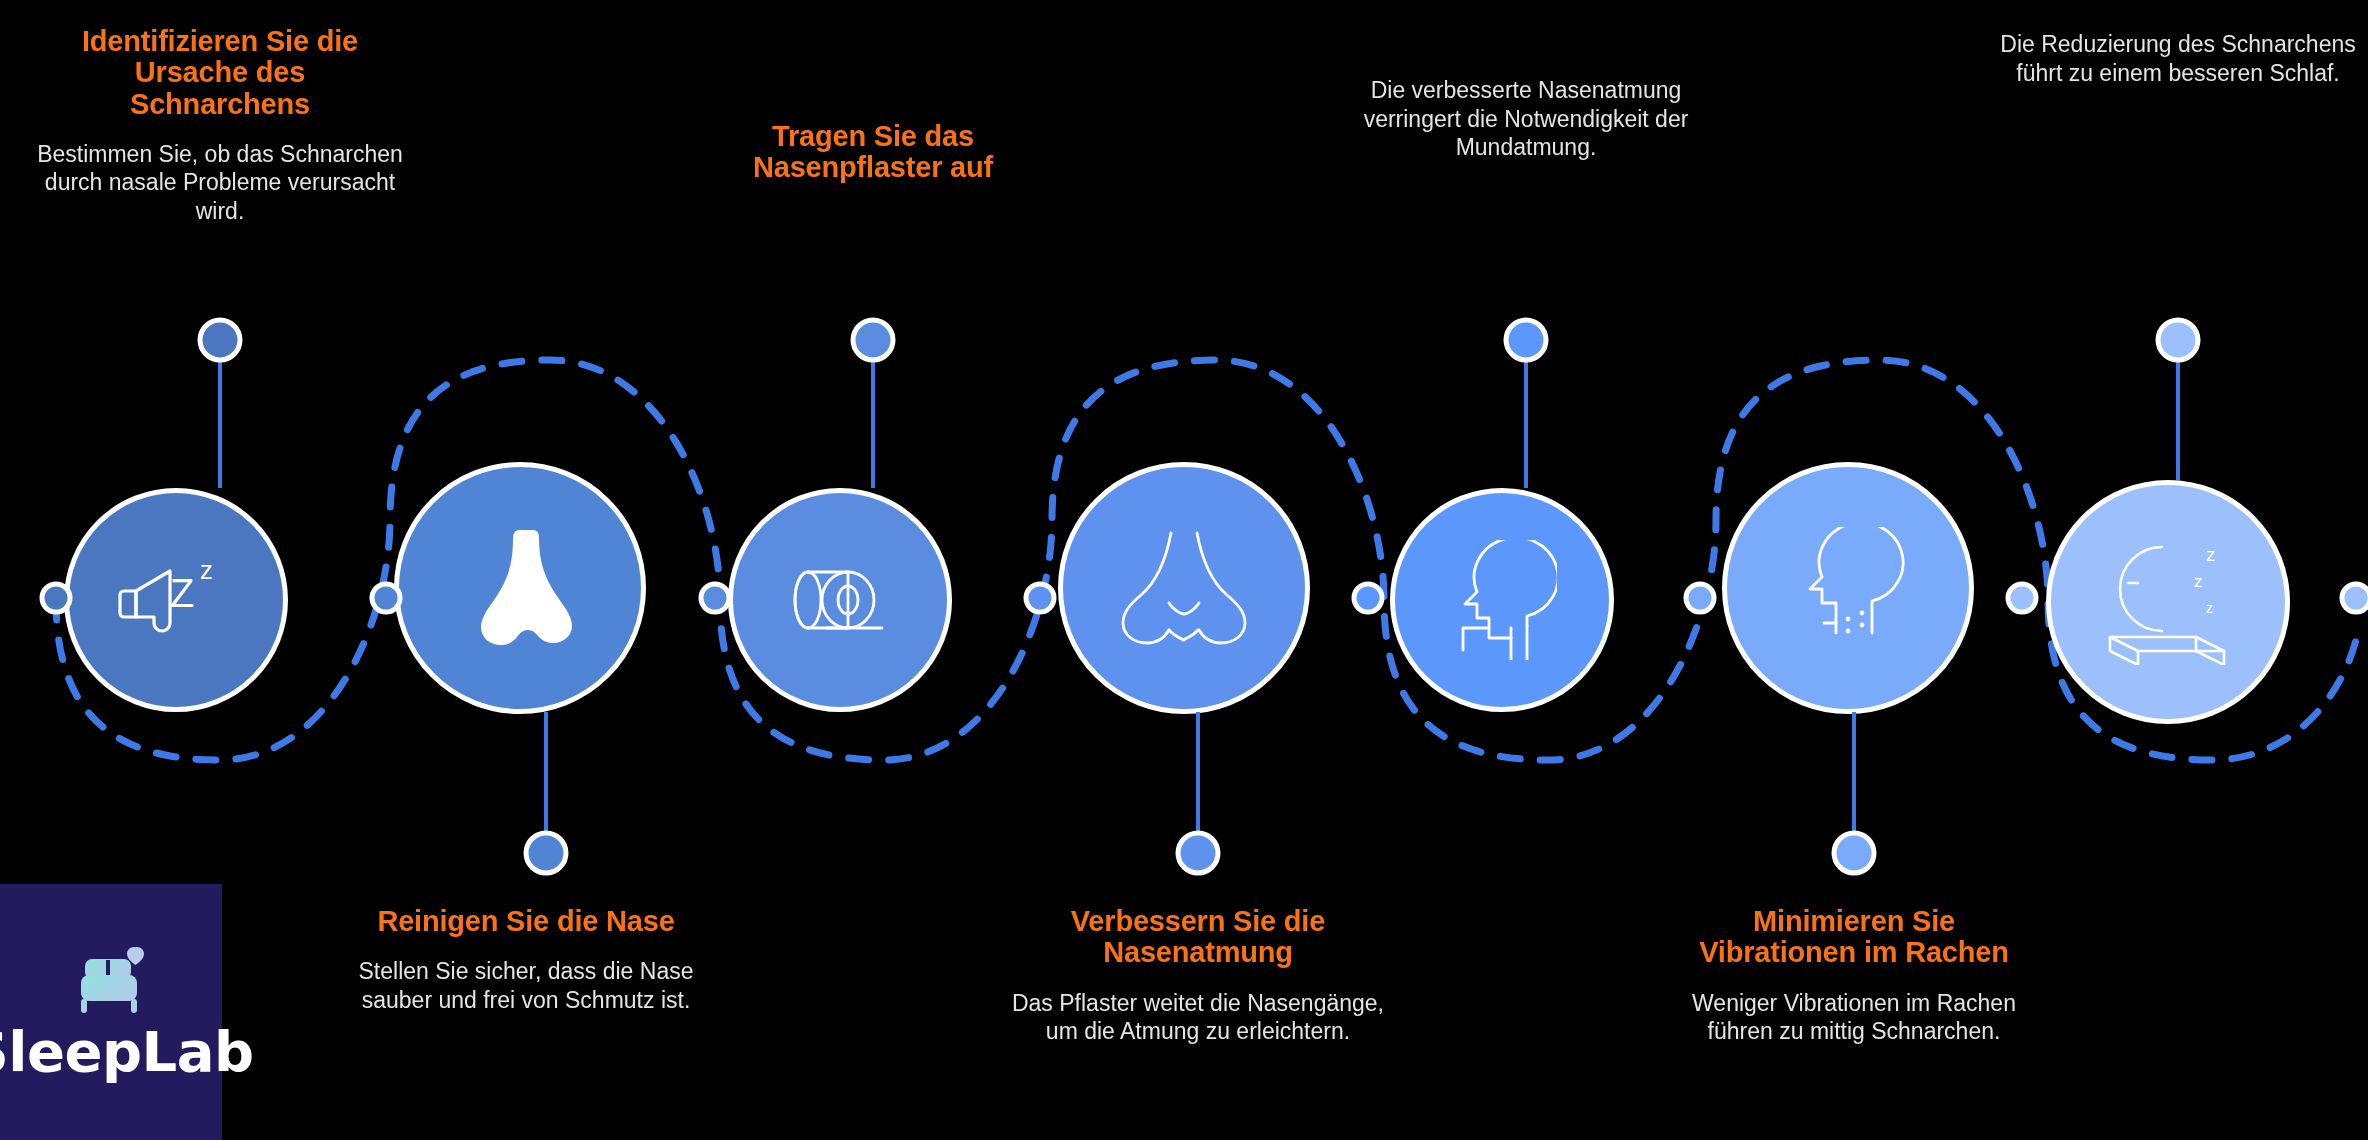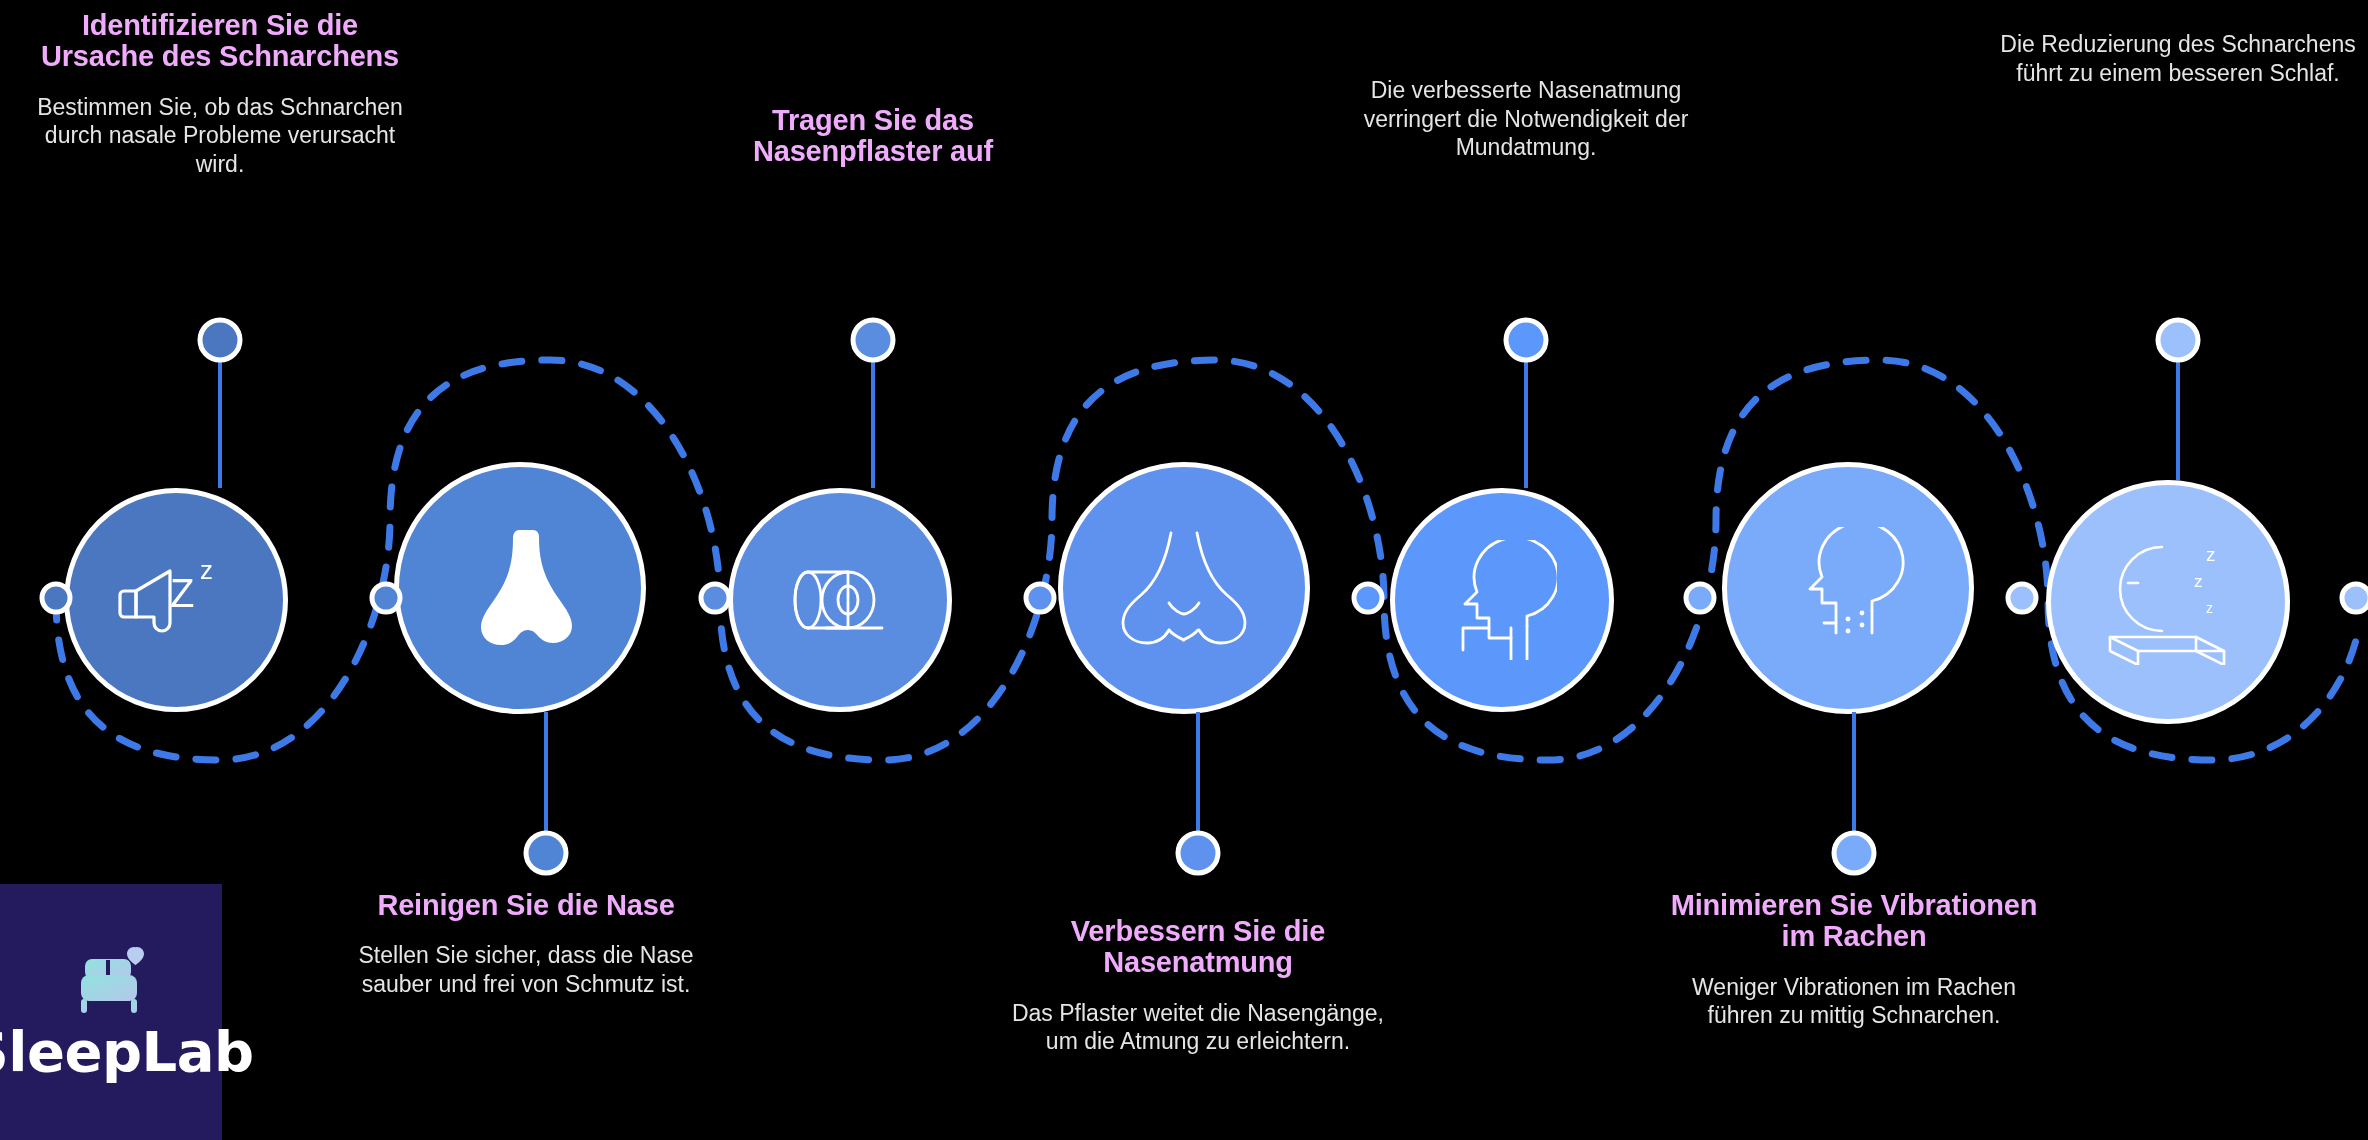--- a/index.html
+++ b/index.html
@@ -15,22 +15,22 @@
   .circle{
     position:absolute;border-radius:50%;
     border:5px solid #ffffff;
     display:flex;align-items:center;justify-content:center;
     box-sizing:border-box;
   }
   .circle svg{display:block;}
 
   .txtblock{position:absolute;z-index:4;text-align:center;}
   .ttl{
-    color:#f0abfc;font-weight:bold;font-size:29px;line-height:1.08;
-    letter-spacing:-0.2px;margin:0;
+    color:#f97316;font-weight:bold;font-size:29px;line-height:1.08;
+    letter-spacing:-0.2px;margin:16px;
   }
   .dsc{
     color:#e5e5e5;font-weight:normal;font-size:23px;line-height:1.24;
     margin:20px 0 0 0;
   }
 
   
   #logo{
     position:absolute;left:0;top:884px;width:222px;height:256px;
     background:#241b5e;z-index:6;
@@ -220,21 +220,21 @@
 
   <div class="txtblock" style="left:336px;top:890px;width:380px;">
     <p class="ttl">Reinigen Sie die Nase</p>
     <p class="dsc">Stellen Sie sicher, dass die Nase sauber und frei von Schmutz ist.</p>
   </div>
 
   <div class="txtblock" style="left:683px;top:105px;width:380px;">
     <p class="ttl">Tragen Sie das Nasenpflaster auf</p>
   </div>
 
-  <div class="txtblock" style="left:1008px;top:916px;width:380px;">
+  <div class="txtblock" style="left:1008px;top:890px;width:380px;">
     <p class="ttl">Verbessern Sie die Nasenatmung</p>
     <p class="dsc">Das Pflaster weitet die Nasengänge, um die Atmung zu erleichtern.</p>
   </div>
 
   <div class="txtblock" style="left:1336px;top:56px;width:380px;">
     <p class="dsc">Die verbesserte Nasenatmung verringert die Notwendigkeit der Mundatmung.</p>
   </div>
 
   <div class="txtblock" style="left:1664px;top:890px;width:380px;">
     <p class="ttl">Minimieren Sie Vibrationen im Rachen</p>

